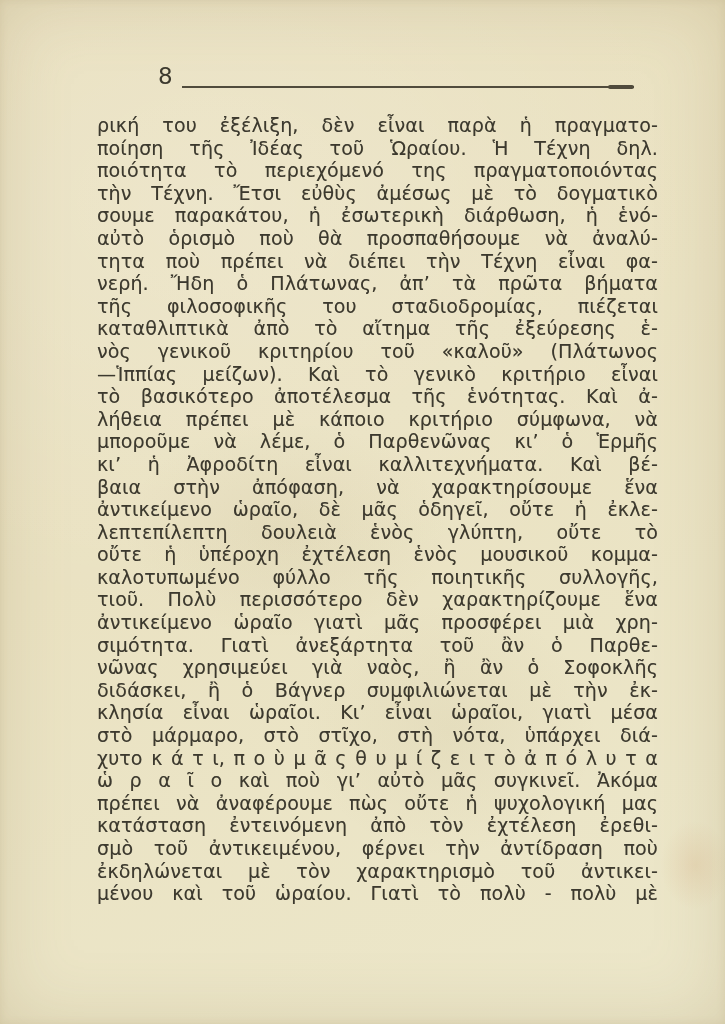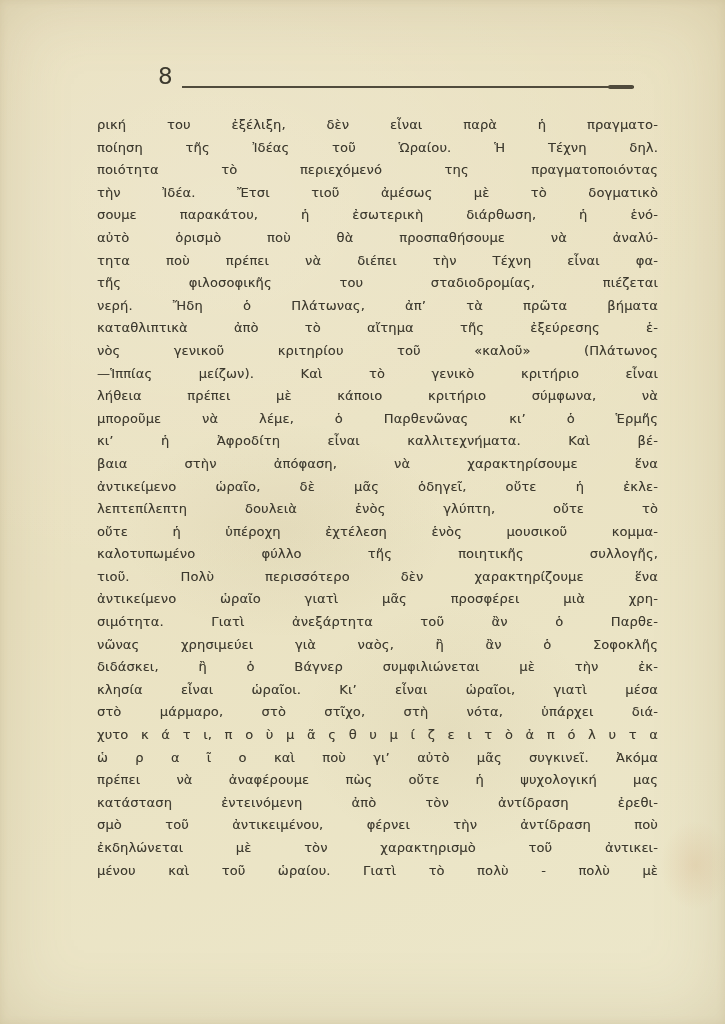--- a/index.html
+++ b/index.html
@@ -71,21 +71,21 @@
     border-radius: 2px;
   }
 
   .text-block {
     position: absolute;
     left: 97px;
     top: 114px;
     width: 561px;
   }
   .line {
-    font-size: 13px;
+    font-size: 19px;
     line-height: 22.6px;
     letter-spacing: 0.15px;
     text-align: justify;
     text-align-last: justify;
     white-space: normal;
     color: #3c392e;
     text-shadow: 0.2px 0.2px 0 rgba(60,57,46,0.35);
   }
 </style>
 </head>
@@ -99,46 +99,47 @@
 
   <div class="header">
     <span class="pagenum">8</span>
     <span class="rule"></span>
   </div>
 
   <div class="text-block">
       <div class="line">ρική του ἐξέλιξη, δὲν εἶναι παρὰ ἡ πραγματο-</div>
       <div class="line">ποίηση τῆς Ἰδέας τοῦ Ὡραίου. Ἡ Τέχνη δηλ.</div>
       <div class="line">ποιότητα τὸ περιεχόμενό της πραγματοποιόντας</div>
-      <div class="line">τὴν Ἰδέα. Ἔτσι τιοῦ ἀμέσως μὲ τὸ δογματικὸ</div>
+      <div class="line">τὴν Τέχνη. Ἔτσι εὐθὺς ἀμέσως μὲ τὸ δογματικὸ</div>
       <div class="line">σουμε παρακάτου, ἡ ἐσωτερικὴ διάρθωση, ἡ ἑνό-</div>
       <div class="line">αὐτὸ ὁρισμὸ ποὺ θὰ προσπαθήσουμε νὰ ἀναλύ-</div>
       <div class="line">τητα ποὺ πρέπει νὰ διέπει τὴν Τέχνη εἶναι φα-</div>
+      <div class="line">νερή. Ἤδη ὁ Πλάτωνας, ἀπ’ τὰ πρῶτα βήματα</div>
       <div class="line">τῆς φιλοσοφικῆς του σταδιοδρομίας, πιέζεται</div>
-      <div class="line">νερή. Ἤδη ὁ Πλάτωνας, ἀπ’ τὰ πρῶτα βήματα</div>
       <div class="line">καταθλιπτικὰ ἀπὸ τὸ αἴτημα τῆς ἐξεύρεσης ἑ-</div>
       <div class="line">νὸς γενικοῦ κριτηρίου τοῦ «καλοῦ» (Πλάτωνος</div>
       <div class="line">—Ἱππίας μείζων). Καὶ τὸ γενικὸ κριτήριο εἶναι</div>
+      <div class="line">τὸ βασικότερο ἀποτέλεσμα τῆς ἑνότητας. Καὶ ἀ-</div>
       <div class="line">λήθεια πρέπει μὲ κάποιο κριτήριο σύμφωνα, νὰ</div>
       <div class="line">μποροῦμε νὰ λέμε, ὁ Παρθενῶνας κι’ ὁ Ἑρμῆς</div>
       <div class="line">κι’ ἡ Ἀφροδίτη εἶναι καλλιτεχνήματα. Καὶ βέ-</div>
       <div class="line">βαια στὴν ἀπόφαση, νὰ χαρακτηρίσουμε ἕνα</div>
       <div class="line">ἀντικείμενο ὡραῖο, δὲ μᾶς ὁδηγεῖ, οὔτε ἡ ἐκλε-</div>
       <div class="line">λεπτεπίλεπτη δουλειὰ ἑνὸς γλύπτη, οὔτε τὸ</div>
       <div class="line">οὔτε ἡ ὑπέροχη ἐχτέλεση ἑνὸς μουσικοῦ κομμα-</div>
       <div class="line">καλοτυπωμένο φύλλο τῆς ποιητικῆς συλλογῆς,</div>
       <div class="line">τιοῦ. Πολὺ περισσότερο δὲν χαρακτηρίζουμε ἕνα</div>
       <div class="line">ἀντικείμενο ὡραῖο γιατὶ μᾶς προσφέρει μιὰ χρη-</div>
       <div class="line">σιμότητα. Γιατὶ ἀνεξάρτητα τοῦ ἂν ὁ Παρθε-</div>
       <div class="line">νῶνας χρησιμεύει γιὰ ναὸς, ἢ ἂν ὁ Σοφοκλῆς</div>
       <div class="line">διδάσκει, ἢ ὁ Βάγνερ συμφιλιώνεται μὲ τὴν ἐκ-</div>
       <div class="line">κλησία εἶναι ὡραῖοι. Κι’ εἶναι ὡραῖοι, γιατὶ μέσα</div>
       <div class="line">στὸ μάρμαρο, στὸ στῖχο, στὴ νότα, ὑπάρχει διά-</div>
       <div class="line">χυτο κ ά τ ι, π ο ὺ μ ᾶ ς θ υ μ ί ζ ε ι τ ὸ ἀ π ό λ υ τ α</div>
       <div class="line">ὡ ρ α ῖ ο καὶ ποὺ γι’ αὐτὸ μᾶς συγκινεῖ. Ἀκόμα</div>
       <div class="line">πρέπει νὰ ἀναφέρουμε πὼς οὔτε ἡ ψυχολογική μας</div>
-      <div class="line">κατάσταση ἐντεινόμενη ἀπὸ τὸν ἀντίδραση ἐρεθι-</div>
+      <div class="line">κατάσταση ἐντεινόμενη ἀπὸ τὸν ἐχτέλεση ἐρεθι-</div>
       <div class="line">σμὸ τοῦ ἀντικειμένου, φέρνει τὴν ἀντίδραση ποὺ</div>
       <div class="line">ἐκδηλώνεται μὲ τὸν χαρακτηρισμὸ τοῦ ἀντικει-</div>
       <div class="line">μένου καὶ τοῦ ὡραίου. Γιατὶ τὸ πολὺ - πολὺ μὲ</div>
     </div>
 
 </div>
 
 </body></html>

